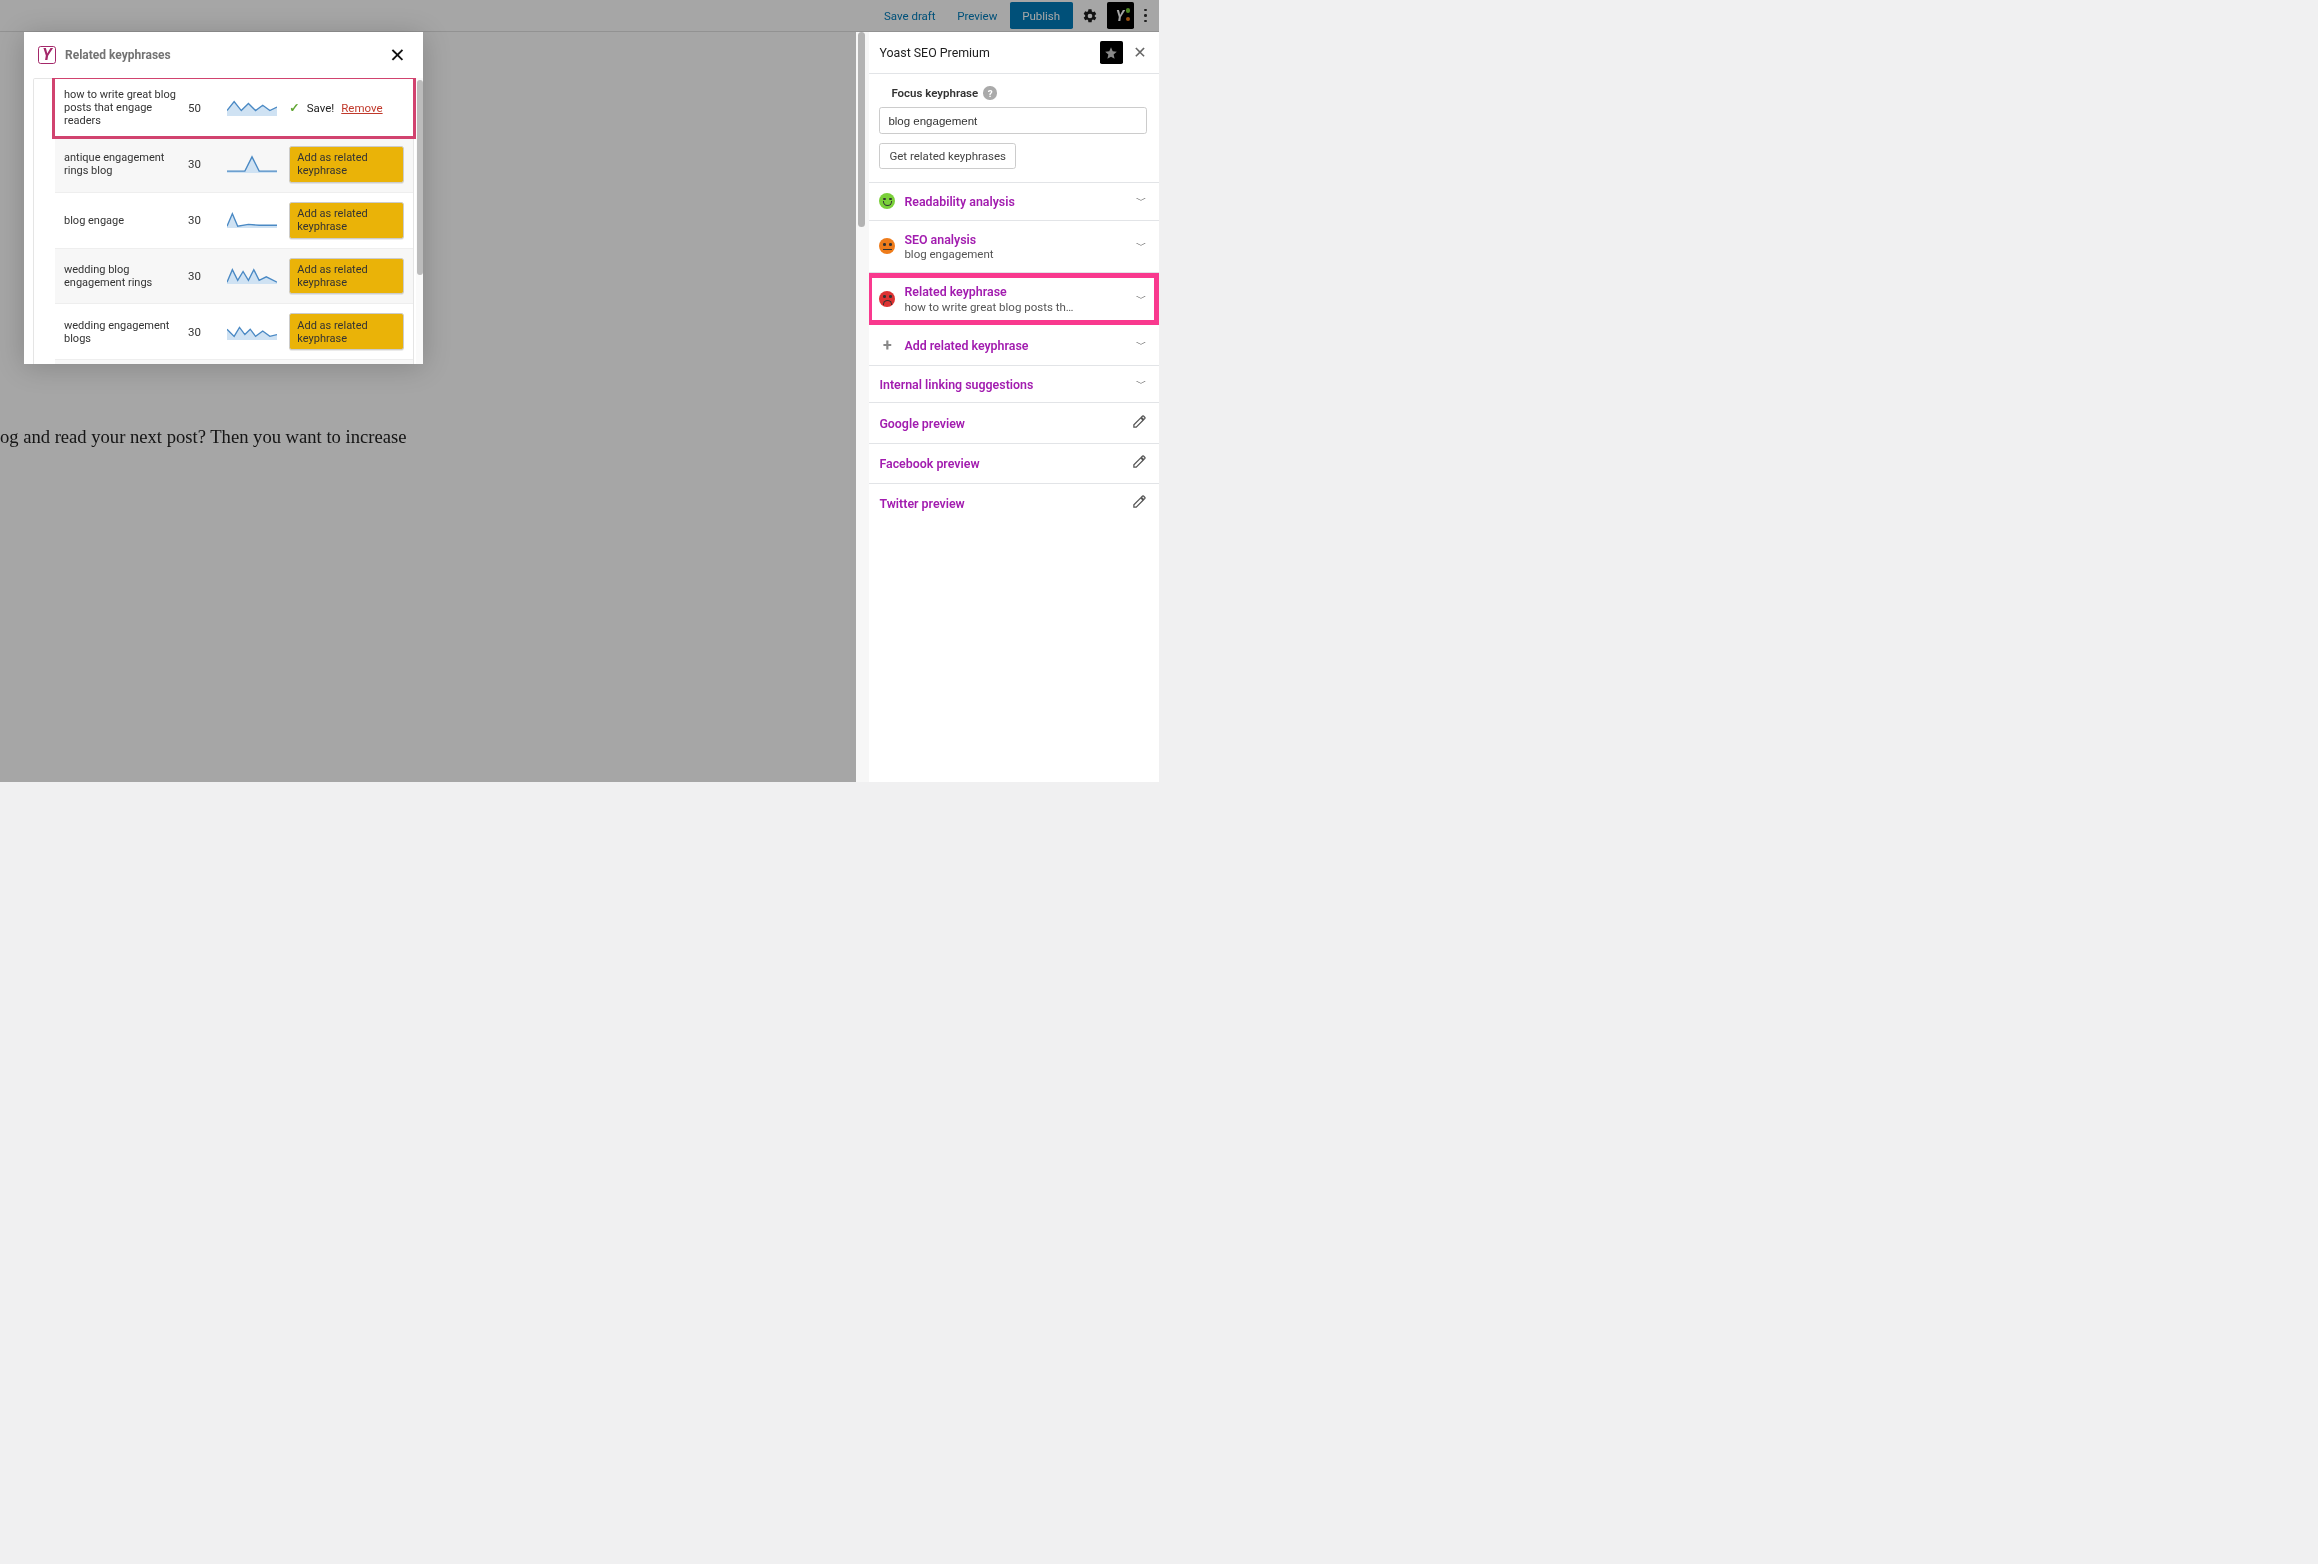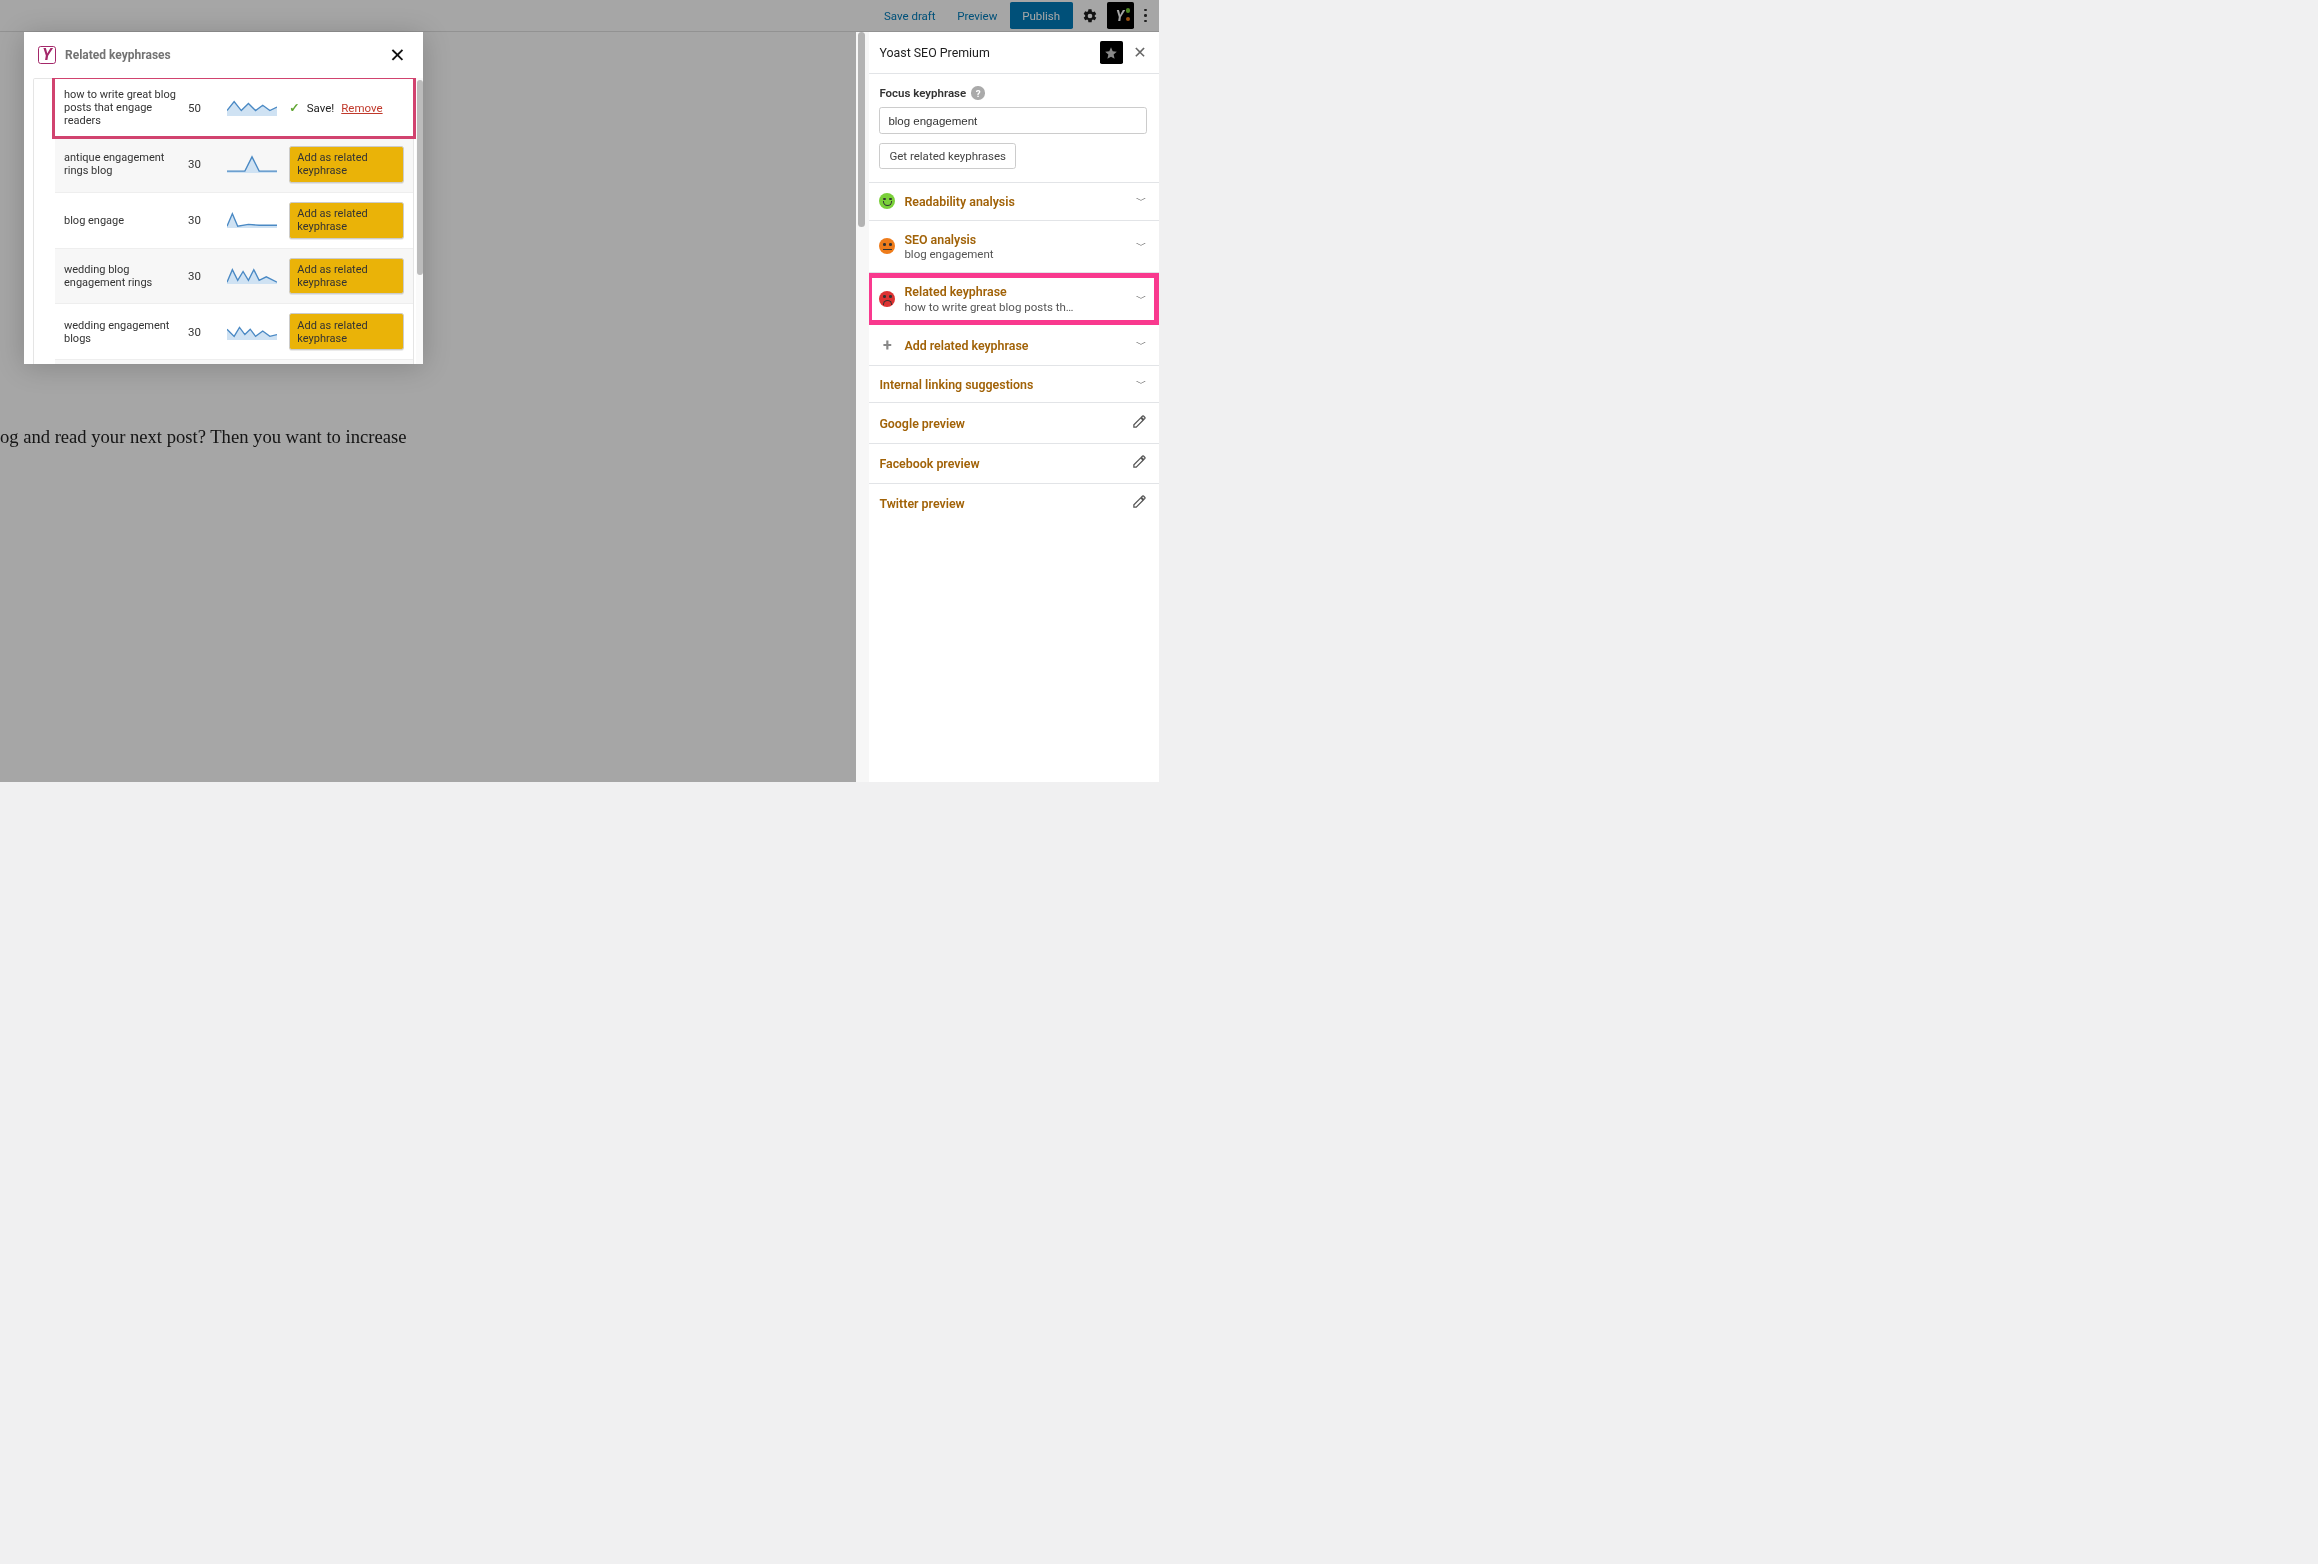--- a/index.html
+++ b/index.html
@@ -44,32 +44,32 @@
     position:absolute; top:32px; right:0; width:293px; bottom:0; background:#fff; border-left:0.9px solid #e2e4e7; z-index:20;
   }
   .scrollbar-track { position:absolute; top:0; bottom:0; left:-10.6px; width:12.4px; background:#f7f7f7; }
   .scrollbar-thumb { position:absolute; top:0; height:195px; left:1.8px; width:7px; background:#b3b3b3; border-radius:3.5px; }
   .sb-head { display:flex; align-items:center; padding:9px 7px 9px 12.4px; border-bottom:0.9px solid #e2e4e7; }
   .sb-head-title { font-size:12.4px; font-weight:400; flex:1; }
   .sb-star { width:23px;height:23px;background:#000;display:flex;align-items:center;justify-content:center;border-radius:1.8px;margin-right:5.3px; }
   .sb-star svg { width:14px;height:14px;fill:#888; }
   .sb-close { font-size:16px; color:#666; padding:0 5.3px; cursor:pointer; }
   .sb-section { border-bottom:0.9px solid #e2e4e7; padding:12.4px; }
-  .sb-label { font-size:11.5px; font-weight:600; color:#333; display:flex; align-items:flex-start; gap:5.3px; }
+  .sb-label { font-size:11.5px; font-weight:600; color:#333; display:flex; align-items:flex-start; gap:5.3px;margin-left:12px; }
   .sb-label .hint { width:13.3px;height:13.3px;border-radius:50%;background:#aaa;color:#fff;display:flex;align-items:center;justify-content:center;font-size:9.8px;font-weight:bold; }
   .sb-input { width:100%; border:0.9px solid #ccc; border-radius:2.7px; padding:6.2px 8px; font-size:11.5px; margin-top:7px; color:#333; }
   .sb-subbtn { display:inline-block; border:0.9px solid #ccc; border-radius:2.7px; padding:5.3px 9px; font-size:11.5px; margin-top:9px; color:#444; cursor:pointer; background:#fff; }
   .sb-row { display:flex; align-items:center; padding:10.6px 12.4px; border-bottom:0.9px solid #e2e4e7; cursor:pointer; }
   .sb-row .emoji { width:16px; height:16px; border-radius:50%; margin-right:9px; flex-shrink:0; }
   .e-good { background:#7ad03a; position:relative; }
   .e-ok { background:#ee7c1b; position:relative; }
   .e-bad { background:#dc3232; position:relative; }
   .e-plus { color:#888; font-size:16px; font-weight:bold; width:16px; text-align:center; margin-right:9px; }
   .sb-row .txt { flex:1; }
-  .sb-row .t1 { font-size:12.4px; font-weight:600; color:#a16207; }
+  .sb-row .t1 { font-size:12.4px; font-weight:600; color:#a21caf; }
   .sb-row .t2 { font-size:11.5px; color:#555; margin-top:0.9px; white-space:nowrap; overflow:hidden; text-overflow:ellipsis; max-width:195px; }
   .sb-row .chev { color:#555; font-size:10.6px; }
   .sb-row .editicon svg { width:15px; height:15px; fill:none; stroke:#555; stroke-width:2; }
   .hl-frame { outline:5.3px solid #f9398e; outline-offset:-5.3px; }
   
   .modal {
     position:absolute; top:32px; left:24px; width:399px; height:332px; background:#fff; z-index:30;
     box-shadow:0 2.7px 27px rgba(0,0,0,.2); display:flex; flex-direction:column;
   }
   .m-head { display:flex; align-items:center; padding:11.5px 14px 11.5px 14px; gap:9px; }

